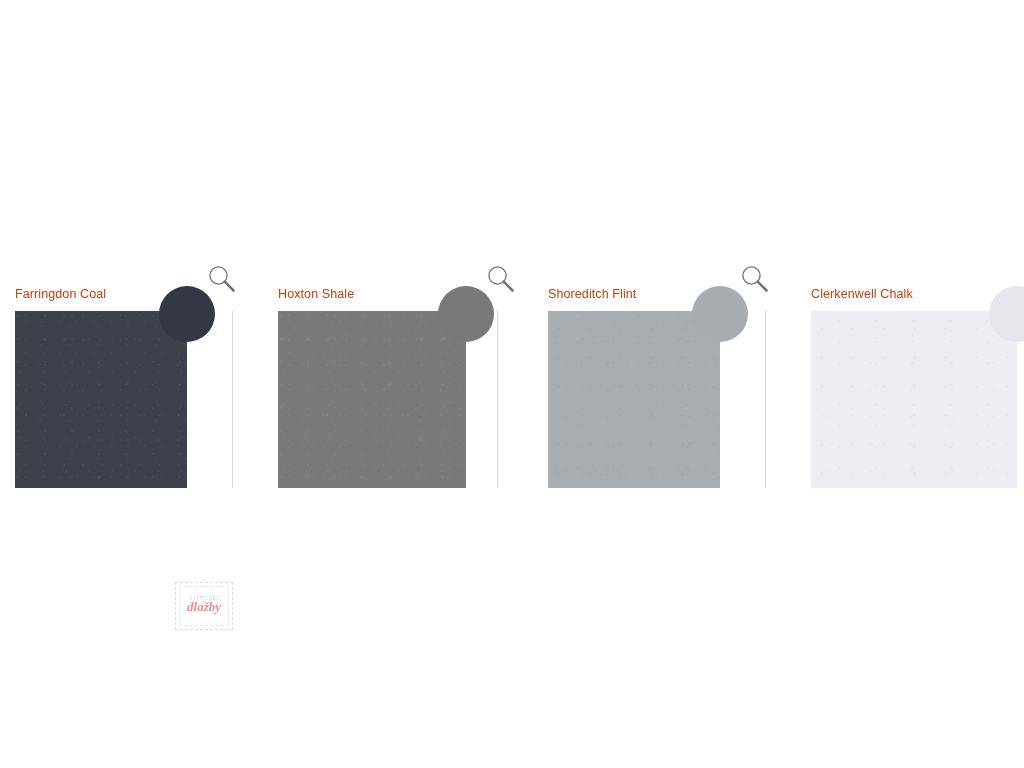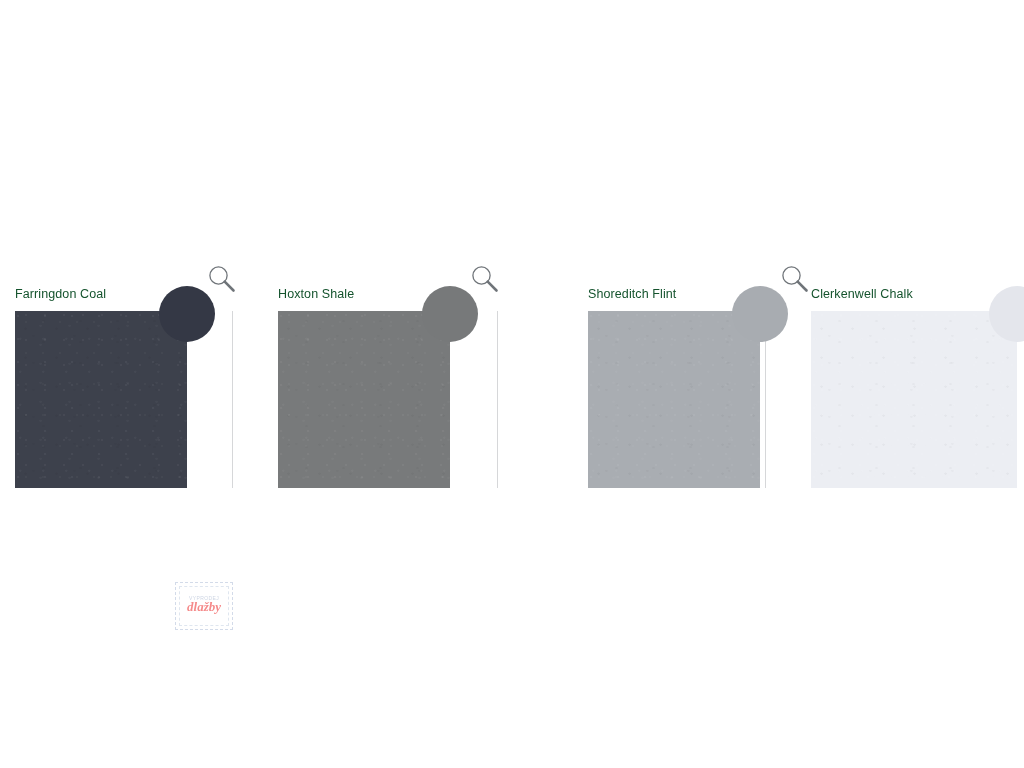--- a/index.html
+++ b/index.html
@@ -30,21 +30,21 @@
     top: 287px;
     height: 205px;
   }
 
   .swatch-label {
     position: absolute;
     left: 0;
     top: 0;
     font-size: 12.5px;
     line-height: 14px;
-    color: #14532d;
+    color: #c2410c;
     font-family: "Liberation Sans", sans-serif;
     letter-spacing: 0.1px;
     white-space: nowrap;
   }
 
   .swatch-tile {
     position: absolute;
     left: 0;
     top: 24px;
     width: 100%;
@@ -158,32 +158,32 @@
       <div class="swatch-label">Farringdon Coal</div>
       <div class="swatch-tile" style="background: rgb(61, 65, 76);"></div>
       <div class="zoom-bubble" style="background: rgb(52, 56, 69);"></div>
       <div class="magnifier-icon">
         <svg viewBox="0 0 30 30" width="30" height="30" aria-hidden="true">
           <circle cx="11.5" cy="11.5" r="8.6" fill="none" stroke="#6f7479" stroke-width="1.3"></circle>
           <line x1="17.7" y1="17.7" x2="26.5" y2="26.5" stroke="#6f7479" stroke-width="2.6" stroke-linecap="round"></line>
         </svg>
       </div>
     </div>
-    <div class="swatch-card" style="left: 278px; width: 172px;">
+    <div class="swatch-card" style="left: 278px; width: 188px;">
       <div class="swatch-label">Hoxton Shale</div>
       <div class="swatch-tile" style="background: rgb(120, 122, 123);"></div>
       <div class="zoom-bubble" style="background: rgb(119, 121, 122);"></div>
       <div class="magnifier-icon">
         <svg viewBox="0 0 30 30" width="30" height="30" aria-hidden="true">
           <circle cx="11.5" cy="11.5" r="8.6" fill="none" stroke="#6f7479" stroke-width="1.3"></circle>
           <line x1="17.7" y1="17.7" x2="26.5" y2="26.5" stroke="#6f7479" stroke-width="2.6" stroke-linecap="round"></line>
         </svg>
       </div>
     </div>
-    <div class="swatch-card" style="left: 548px; width: 172px; margin-left: 40px;">
+    <div class="swatch-card" style="left: 548px; width: 172px;">
       <div class="swatch-label">Shoreditch Flint</div>
       <div class="swatch-tile" style="background: rgb(169, 173, 178);"></div>
       <div class="zoom-bubble" style="background: rgb(168, 172, 177);"></div>
       <div class="magnifier-icon">
         <svg viewBox="0 0 30 30" width="30" height="30" aria-hidden="true">
           <circle cx="11.5" cy="11.5" r="8.6" fill="none" stroke="#6f7479" stroke-width="1.3"></circle>
           <line x1="17.7" y1="17.7" x2="26.5" y2="26.5" stroke="#6f7479" stroke-width="2.6" stroke-linecap="round"></line>
         </svg>
       </div>
     </div>

